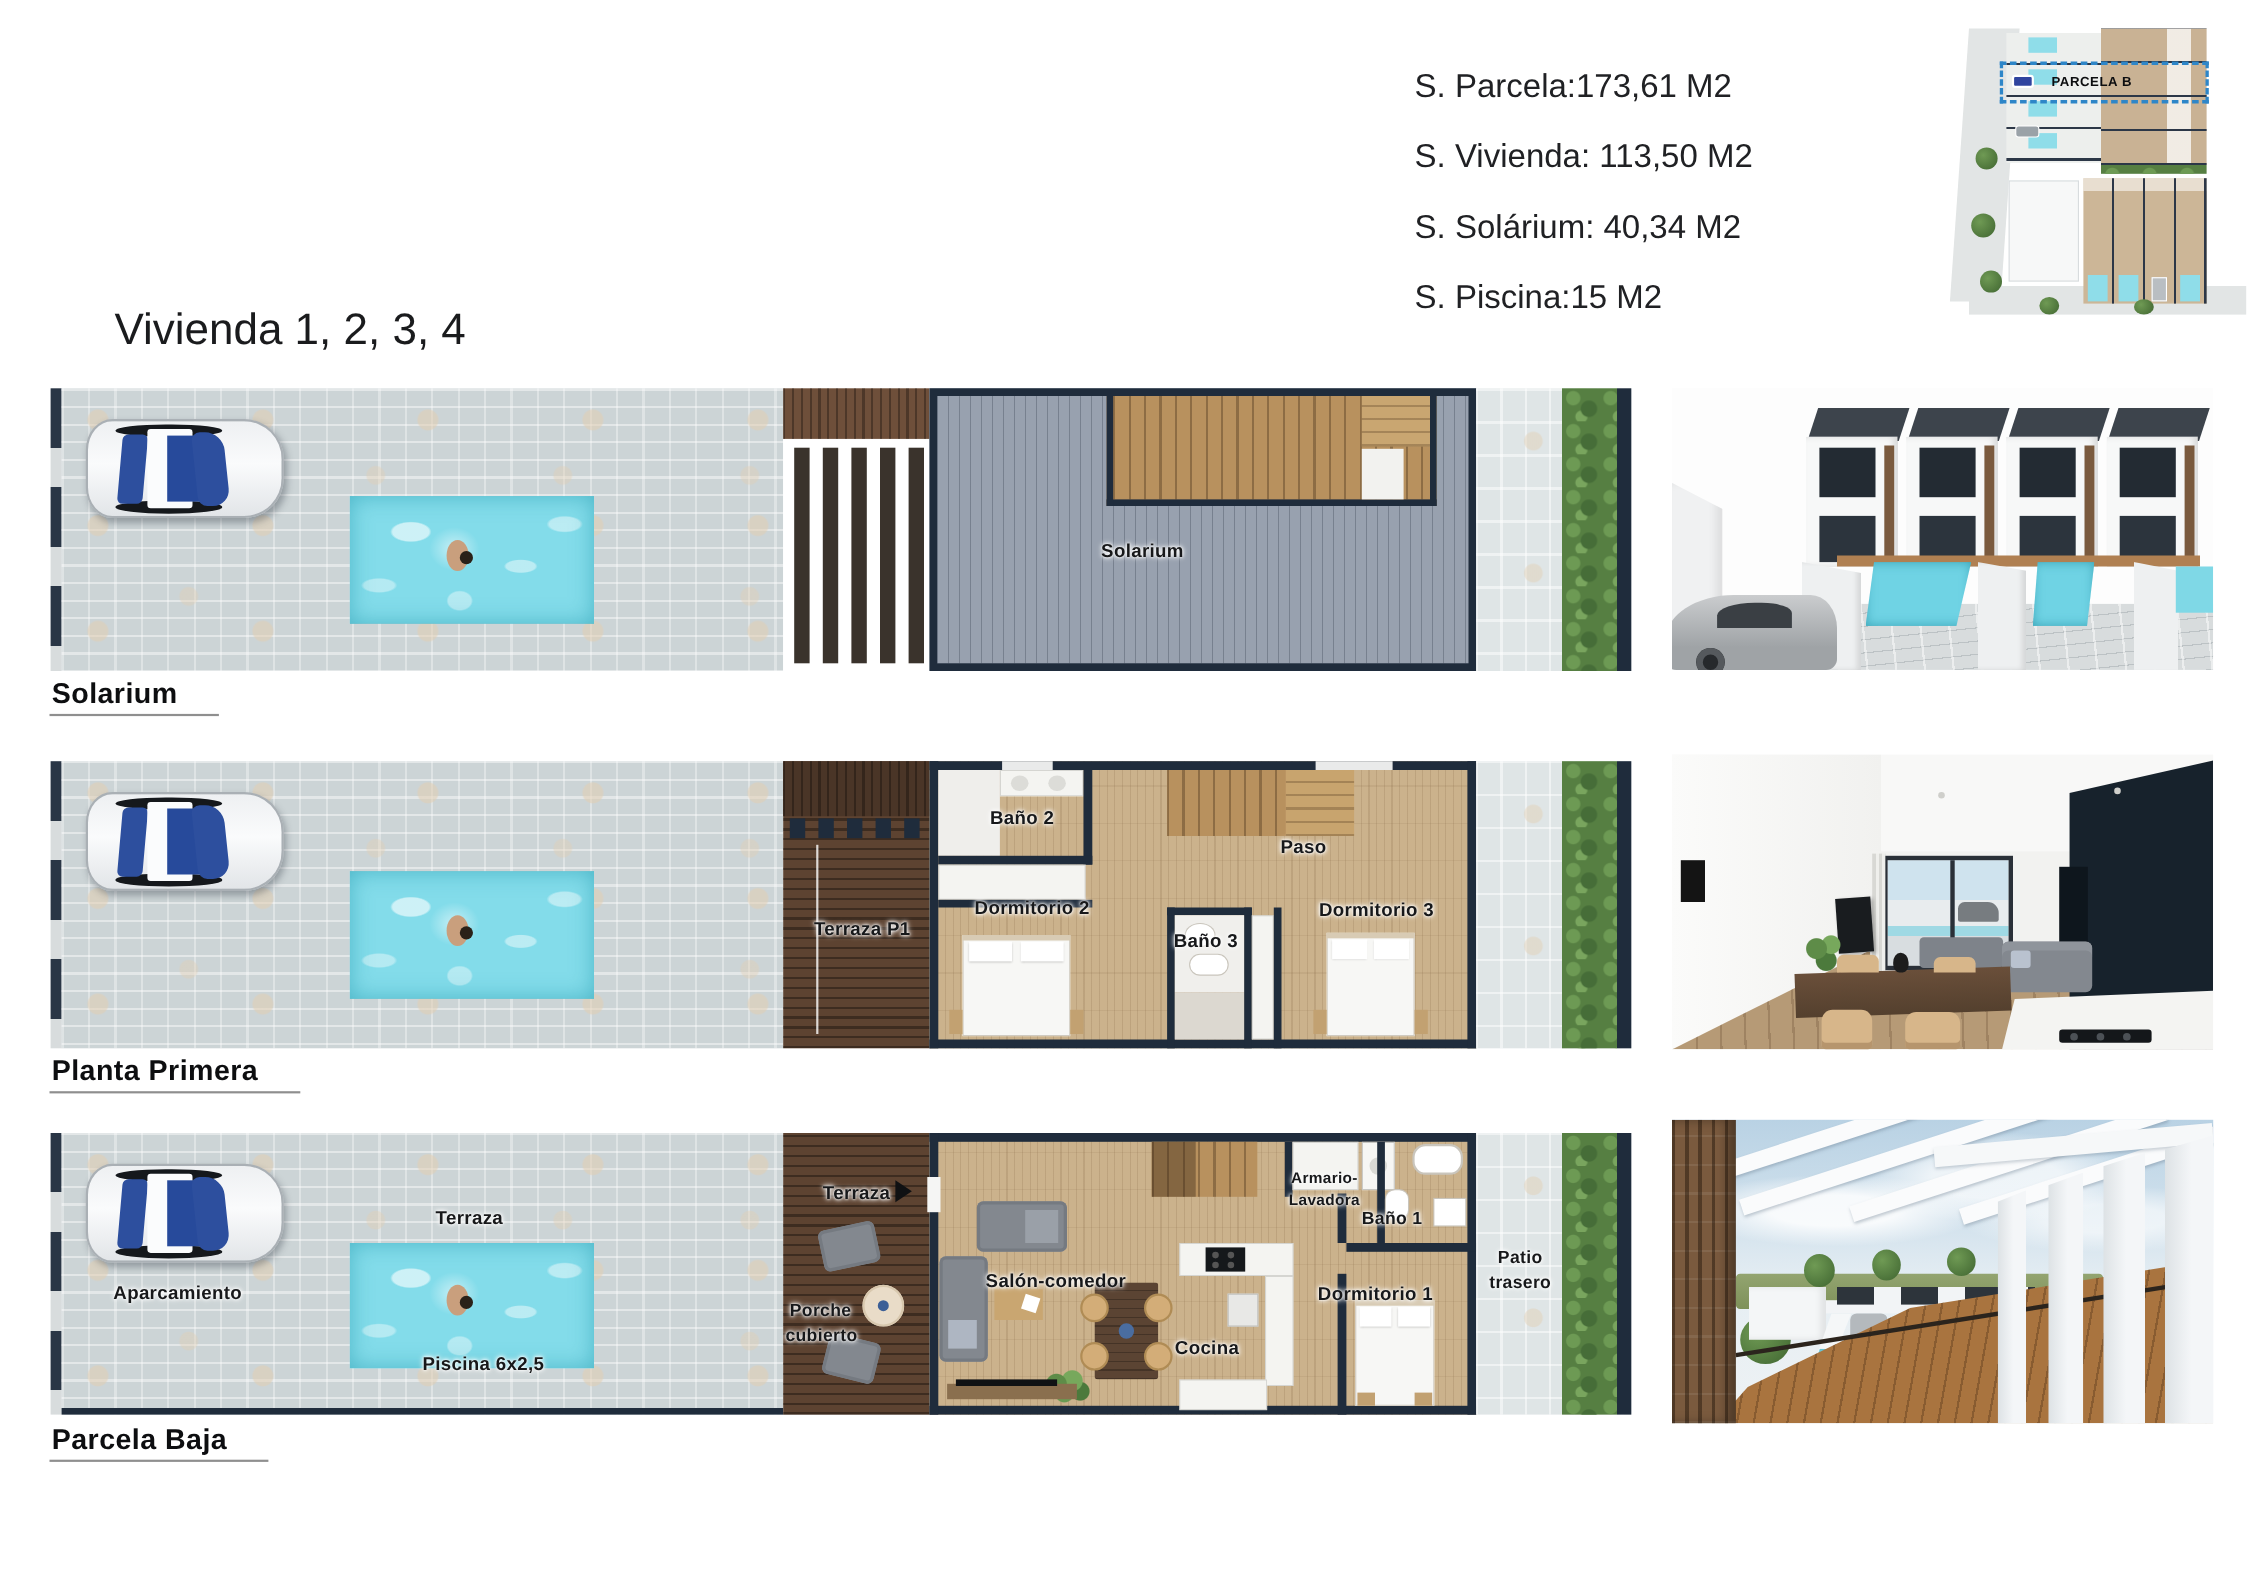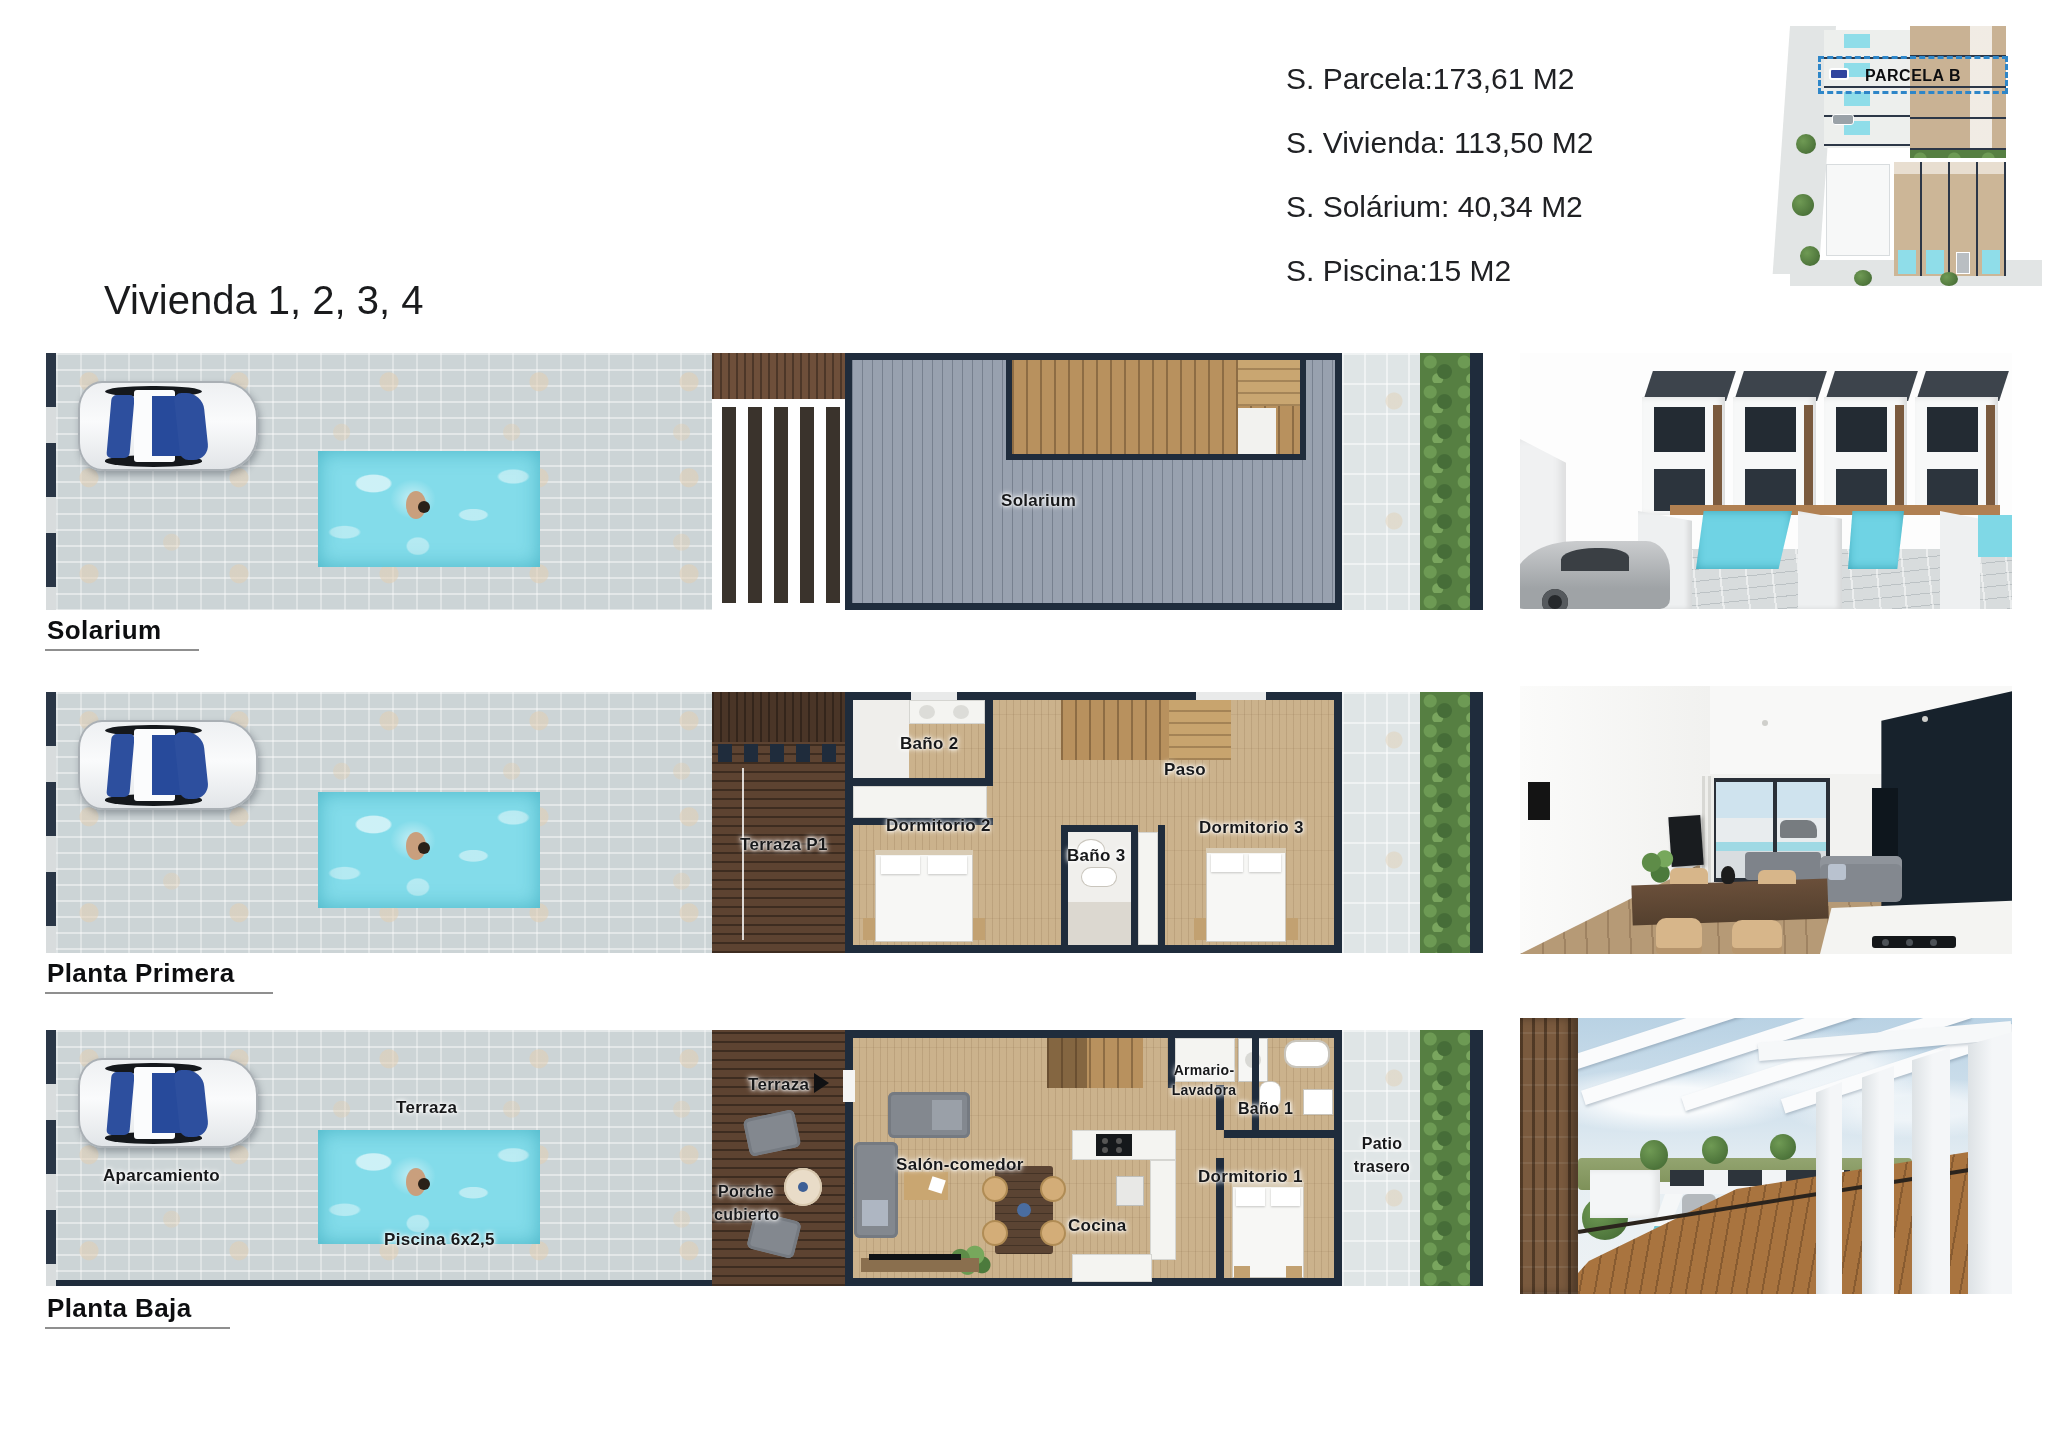--- a/index.html
+++ b/index.html
@@ -110,21 +110,21 @@
   <div class="abs" style="left:0;top:12px;width:46px;height:248px;background:#e2e5e5;transform:skewX(-4deg);transform-origin:top"></div>
   <div class="abs" style="left:0;top:246px;width:252px;height:26px;background:#e2e5e5"></div>
   <div class="abs" style="left:34px;top:16px;width:86px;height:118px;background:#edefed;background-image:repeating-linear-gradient(180deg,transparent 0 27px,#2c3747 27px 29px)">
     <div class="abs" style="left:20px;top:4px;width:26px;height:14px;background:#8fdde9"></div>
     <div class="abs" style="left:20px;top:33px;width:26px;height:14px;background:#8fdde9"></div>
     <div class="abs" style="left:20px;top:62px;width:26px;height:14px;background:#8fdde9"></div>
     <div class="abs" style="left:20px;top:91px;width:26px;height:14px;background:#8fdde9"></div>
   </div>
   <div class="abs" style="left:120px;top:12px;width:96px;height:124px;background:#c9b294;background-image:repeating-linear-gradient(180deg,transparent 0 29px,#2c3747 29px 31px),repeating-linear-gradient(90deg,transparent 0 60px,rgba(255,255,255,.75) 60px 82px)"></div>
   <div class="abs" style="left:28px;top:42px;width:190px;height:38px;border:3px dashed #2e86c8">
-    <span style="position:absolute;left:44px;top:8px;font-size:16px;font-weight:700;color:#0c0d0f;letter-spacing:.5px">PARCELA B</span>
+    <span style="position:absolute;left:44px;top:8px;font-size:12px;font-weight:700;color:#0c0d0f;letter-spacing:.5px">PARCELA B</span>
     <div class="abs" style="left:8px;top:9px;width:20px;height:12px;background:#30449e;border:2px solid #fff;border-radius:3px"></div>
   </div>
   <div class="abs hedge" style="left:120px;top:136px;width:96px;height:8px"></div>
   <div class="abs" style="left:36px;top:150px;width:64px;height:92px;background:#f7f8f8;border:1px solid #d8dcde"></div>
   <div class="abs" style="left:42px;top:100px;width:22px;height:11px;background:#9aa2a8;border:1px solid #fff;border-radius:3px"></div>
   <div class="abs" style="left:104px;top:148px;width:112px;height:114px;background:#ccb697;background-image:repeating-linear-gradient(90deg,transparent 0 26px,#2c3747 26px 28px),linear-gradient(180deg,rgba(255,255,255,.55) 0 12px,transparent 12px)">
     <div class="abs" style="left:4px;top:88px;width:18px;height:24px;background:#8fdde9"></div>
     <div class="abs" style="left:32px;top:88px;width:18px;height:24px;background:#8fdde9"></div>
     <div class="abs" style="left:62px;top:90px;width:14px;height:22px;background:#b9bec2;border:1px solid #fff"></div>
     <div class="abs" style="left:88px;top:88px;width:18px;height:24px;background:#8fdde9"></div>
@@ -389,21 +389,21 @@
     <span>Armario-</span>
     <span>Lavadora</span>
   </div>
   <span class="rl" style="left:1192px;top:70px;font-size:16px">Baño 1</span>
   <span class="rl" style="left:1152px;top:137px">Dormitorio 1</span>
   <div class="rl center" style="left:1302px;top:102px;width:68px;font-size:16px">
     <span>Patio</span>
     <span>trasero</span>
   </div>
 </div>
-<div class="floor-label" style="top:1293px">Planta Baja</div>
+<div class="floor-label" style="top:1293px">Parcela Baja</div>
 
 <div class="render" style="top:353px;height:256px">
   <div class="abs" style="left:0;top:86px;width:46px;height:170px;background:#f0f1f2;box-shadow:inset -6px 0 8px rgba(0,0,0,.08);clip-path:polygon(0 0,100% 14%,100% 100%,0 100%)"></div>
   <div class="abs" style="left:118px;top:44px;width:364px;height:118px;display:flex">
     <div class="house">
         <div class="roof"></div>
         <div class="bodyb"></div>
         <div class="win-u"></div>
         <div class="win-l"></div>
         <div class="woodside"></div>

